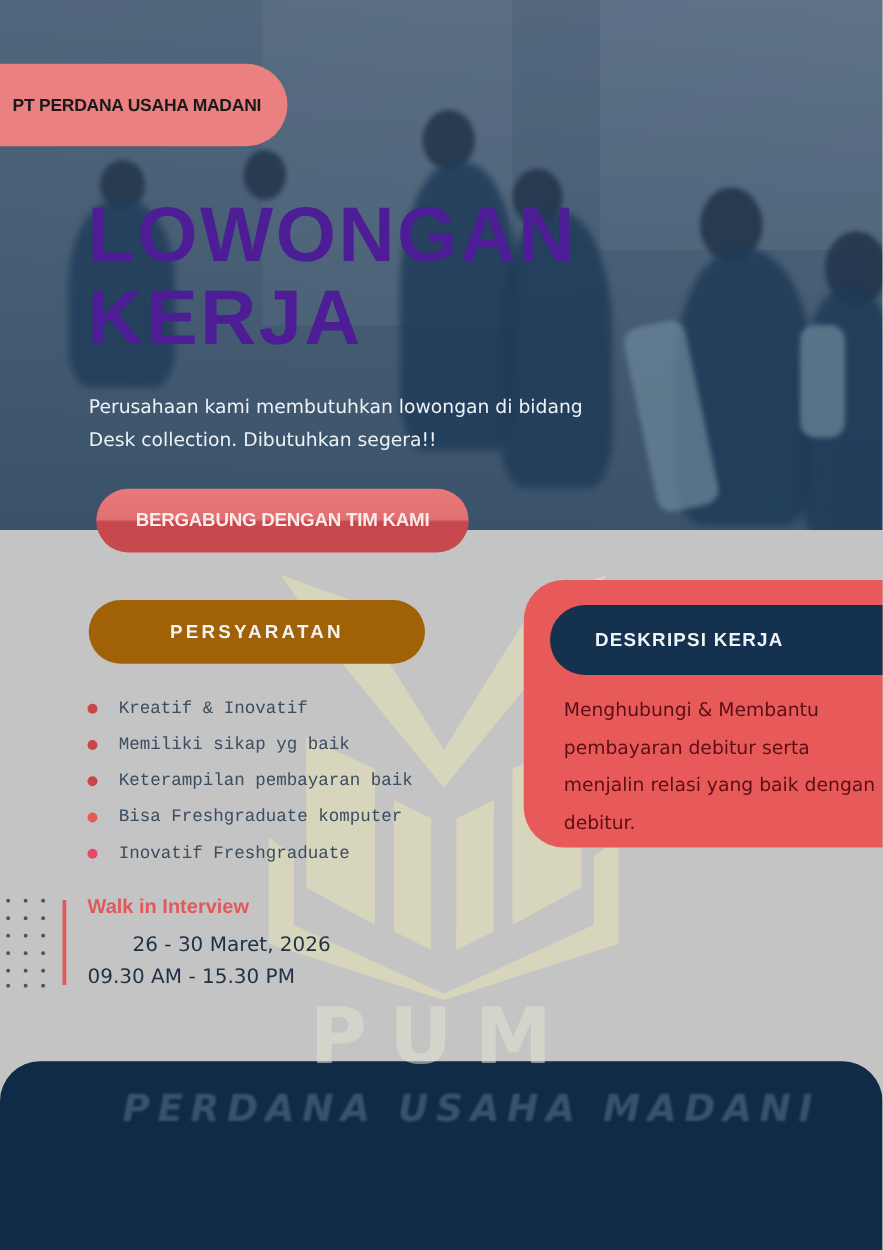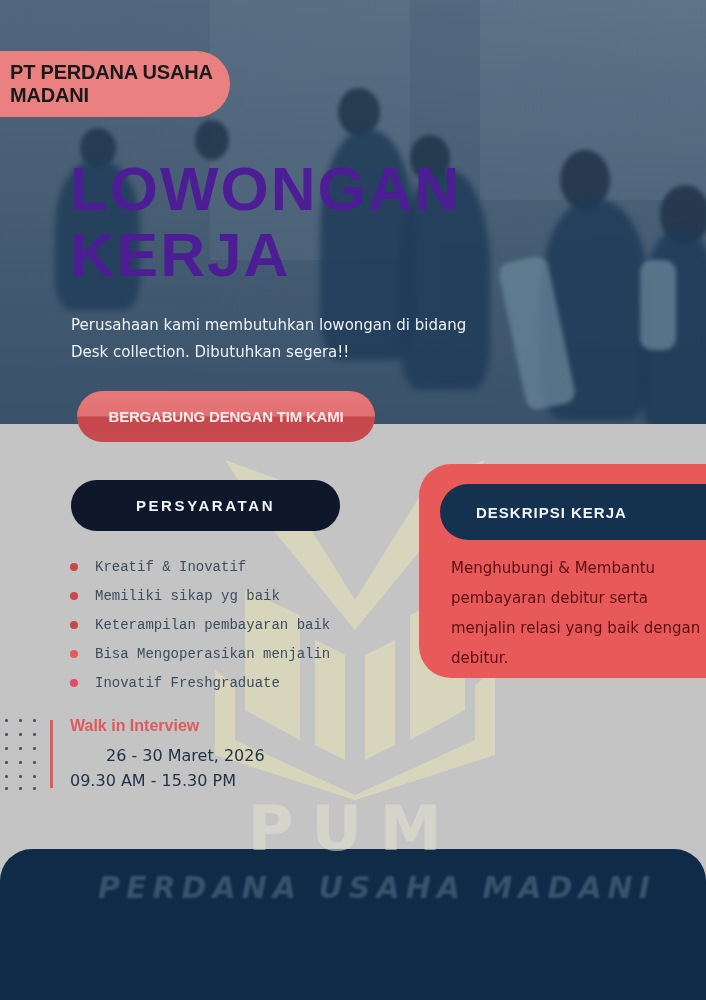--- a/index.html
+++ b/index.html
@@ -44,21 +44,21 @@
   }
 
   
   .company-pill {
     position: absolute; left: -20px; top: 51px; width: 250px; height: 66px;
     background: #ea8180; border-radius: 0 34px 34px 0;
     display: flex; align-items: center; padding-left: 30px;
   }
   .company-pill span {
     font-family: "Liberation Sans", sans-serif; font-weight: 700;
-    font-size: 20px; color: #1a1a1a; letter-spacing: -0.2px;
+    font-size: 14px; color: #1a1a1a; letter-spacing: -0.2px;
   }
 
   .title {
     position: absolute; left: 70px; top: 156px;
     font-family: "Liberation Sans", sans-serif; font-weight: 700;
     color: #4c1d95; font-size: 62px; line-height: 66px; letter-spacing: 2px;
   }
   .title div { white-space: nowrap; }
 
   .subtitle {
@@ -86,21 +86,21 @@
   }
   .wm-pum {
     position: absolute; left: 248px; top: 792px;
     font-family: "DejaVu Sans", sans-serif; font-weight: 700;
     font-size: 62px; letter-spacing: 18px; color: #e4e2cf; opacity: .55; z-index: 3;
   }
 
   
   .req-header {
     position: absolute; left: 71px; top: 480px; width: 269px; height: 51px;
-    background: #0f172a; border-radius: 26px;
+    background: #a16207; border-radius: 26px;
     display: flex; align-items: center; justify-content: center;
     font-family: "Liberation Sans", sans-serif; font-weight: 700; font-size: 15px;
     color: #f1f4f7; letter-spacing: 2.6px; z-index: 2;
   }
   .req-list { position: absolute; left: 70px; top: 552px; list-style: none; z-index: 2; }
   .req-list li {
     display: flex; align-items: center; height: 29px;
     font-family: Liberation Mono, monospace; font-size: 14px; color: #3b4d5e;
   }
   .req-list li .dot {
@@ -206,21 +206,21 @@
   <li>
       <span class="dot"></span>
       <span>Memiliki sikap yg baik</span>
     </li>
   <li>
       <span class="dot"></span>
       <span>Keterampilan pembayaran baik</span>
     </li>
   <li>
       <span class="dot"></span>
-      <span>Bisa Mengoperasikan menjalin</span>
+      <span>Bisa Freshgraduate komputer</span>
     </li>
   <li>
       <span class="dot"></span>
       <span>Inovatif Freshgraduate</span>
     </li>
 </ul>
 
 <div class="desc-card"></div>
 <div class="desc-header">DESKRIPSI KERJA</div>
 <p class="desc-text">Menghubungi &amp; Membantu pembayaran debitur serta menjalin relasi yang baik dengan debitur.</p>

